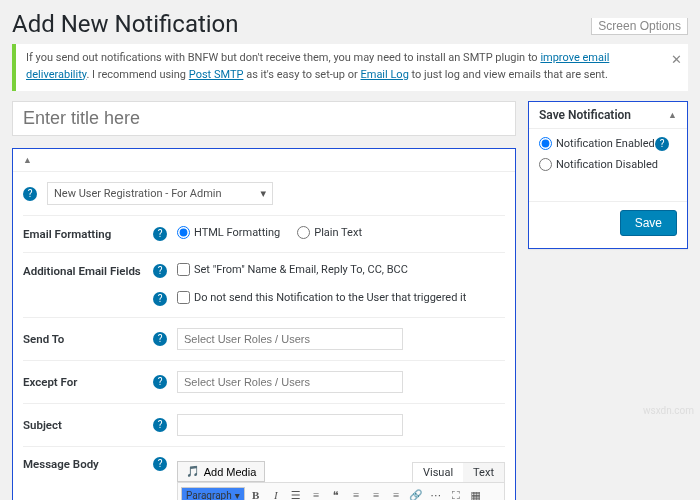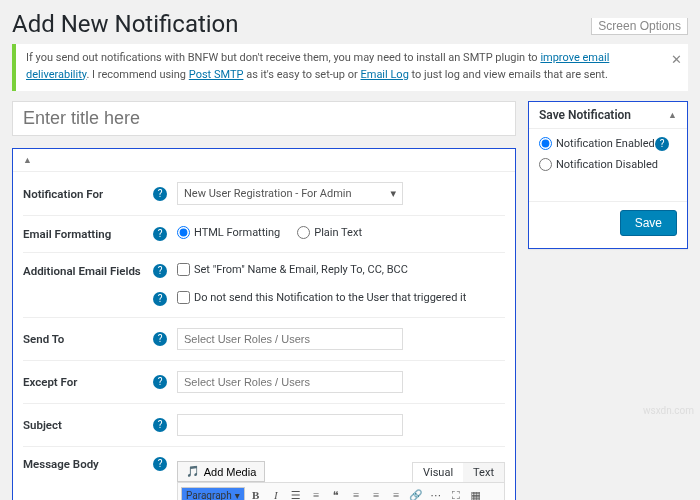--- a/index.html
+++ b/index.html
@@ -61,21 +61,20 @@
     <div class="main">
       <input class="title-input" type="text" placeholder="Enter title here" style="">
 
       <div class="postbox">
         <div class="postbox-header">
           <span class="toggle">▲</span>
         </div>
         <div class="postbox-body">
 
           <div class="row">
-            <label class="fl">Notification For</label>
             <span class="help">?</span>
             <div class="ctrl">
               <div class="select">
                 <span>New User Registration - For Admin</span>
                 <span>▾</span>
               </div>
             </div>
           </div>
           <hr class="hr">
 

